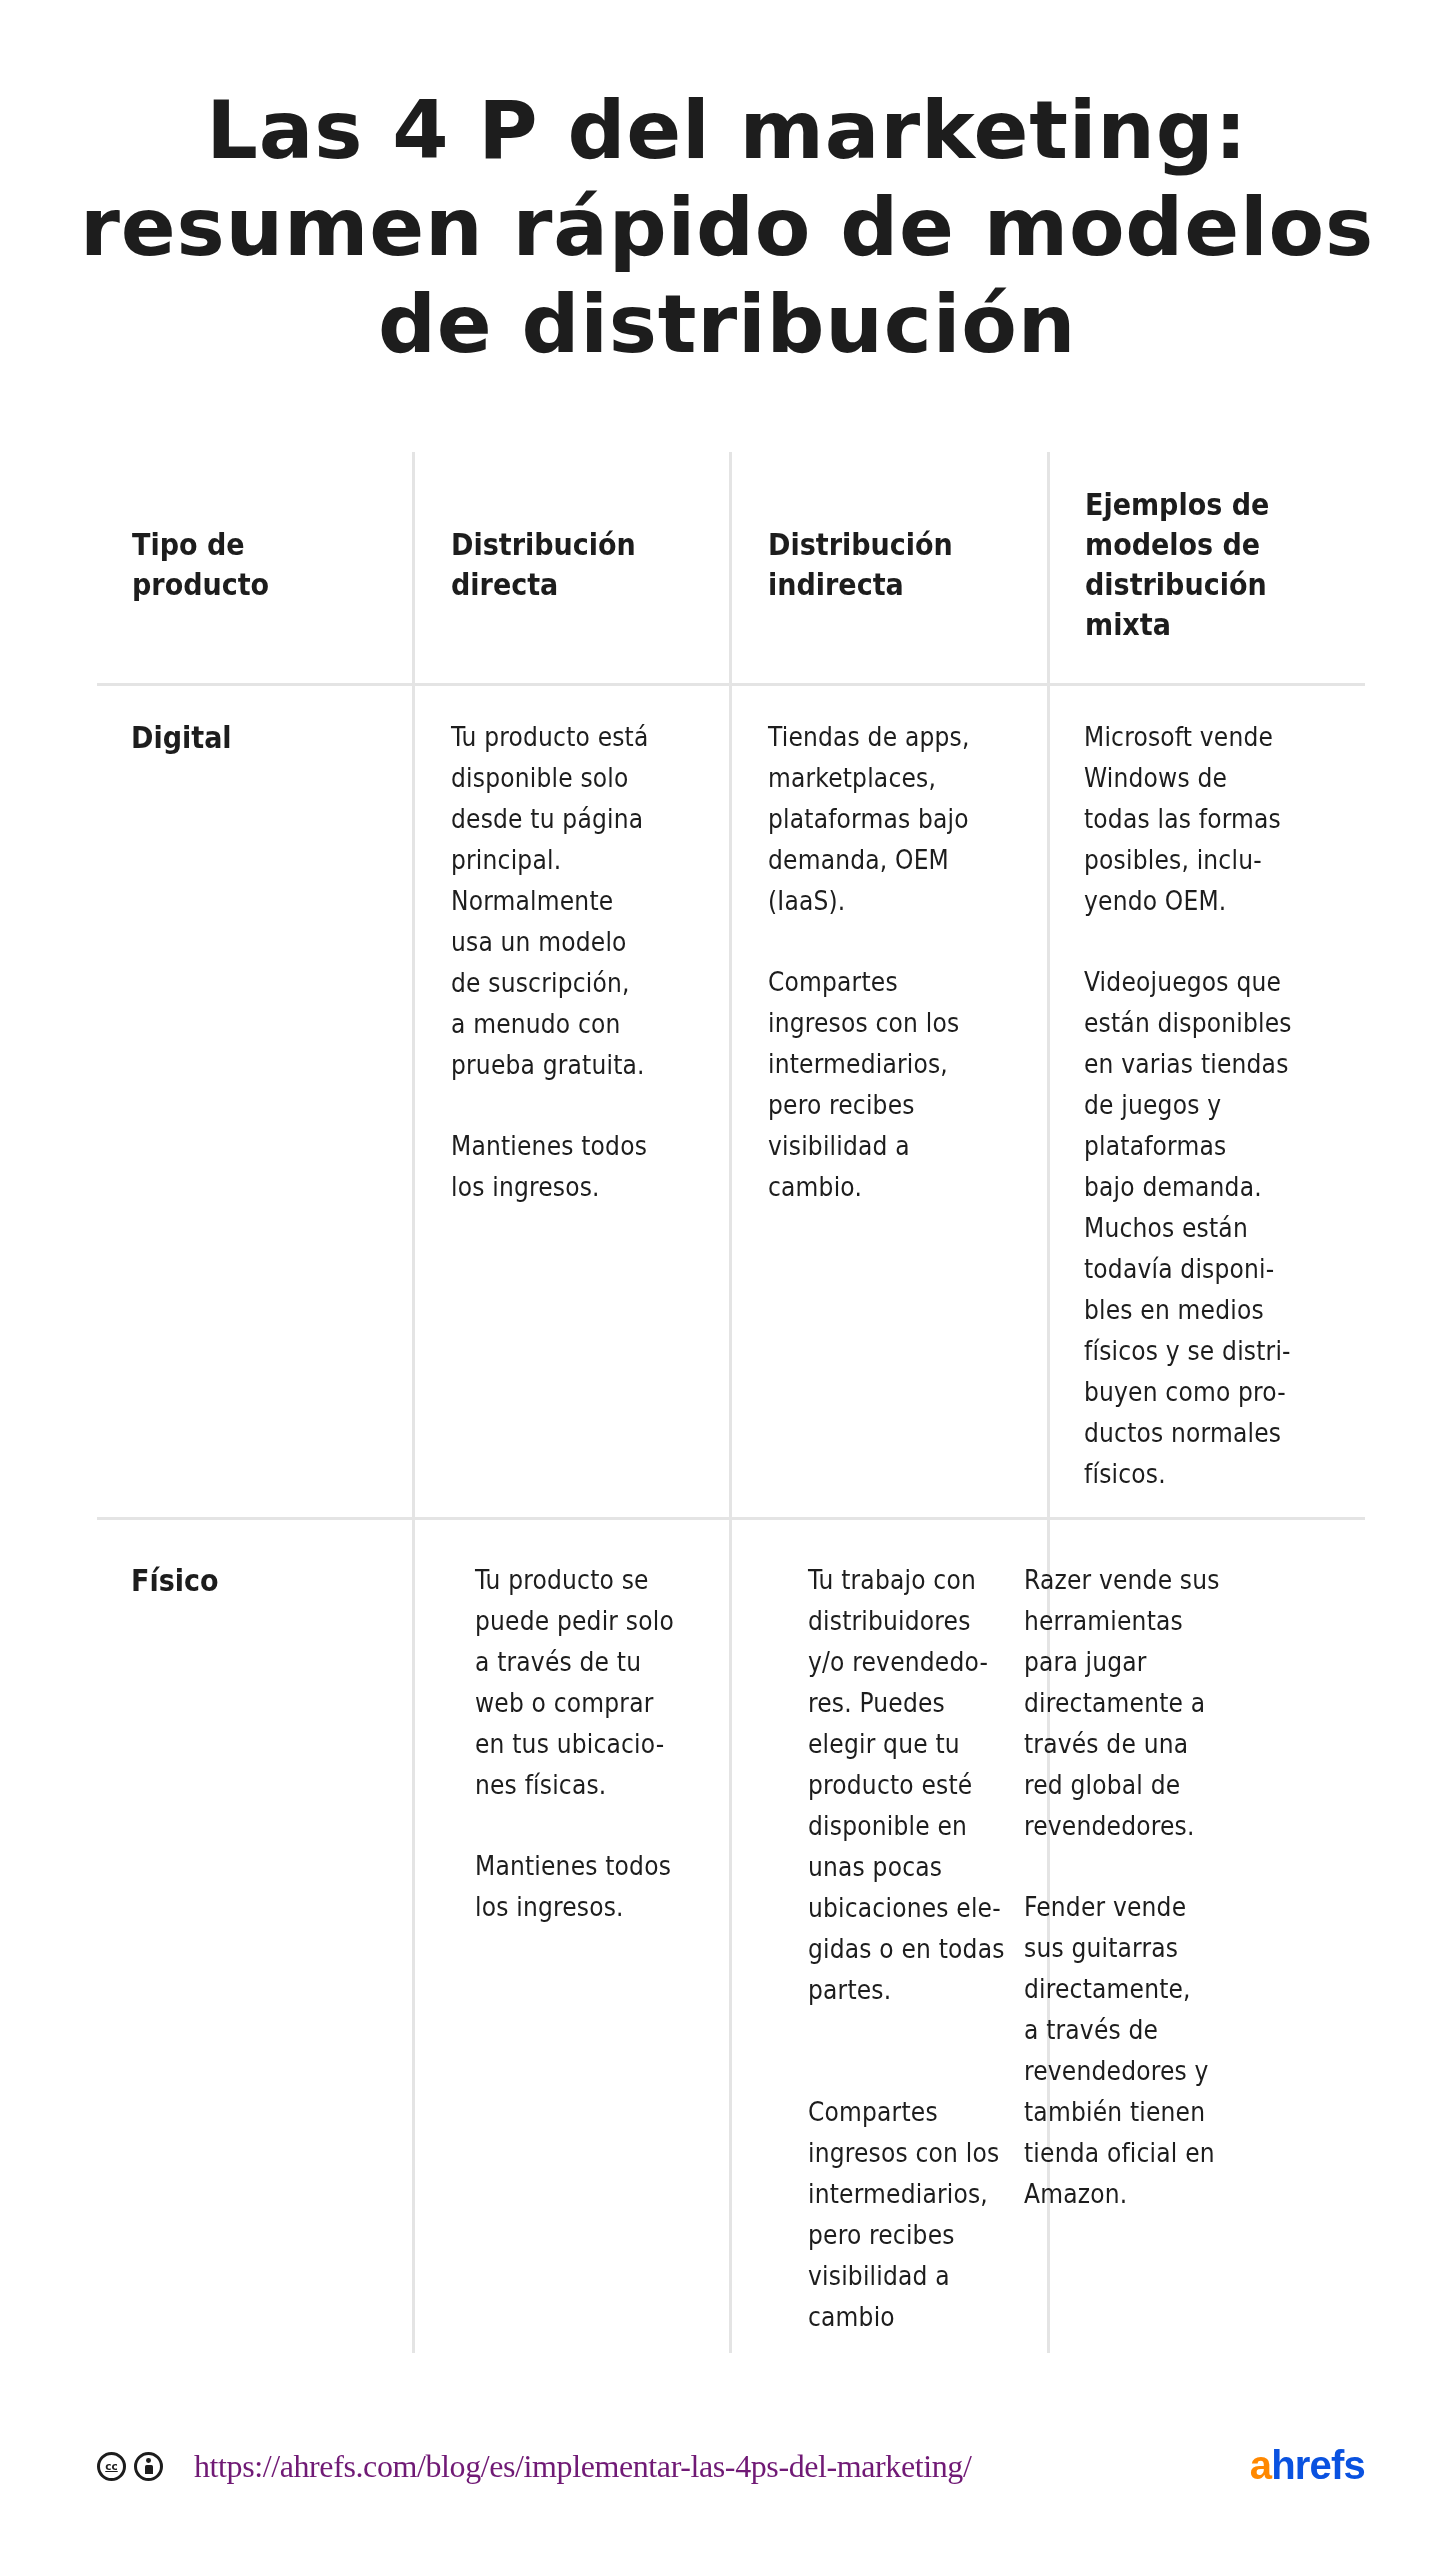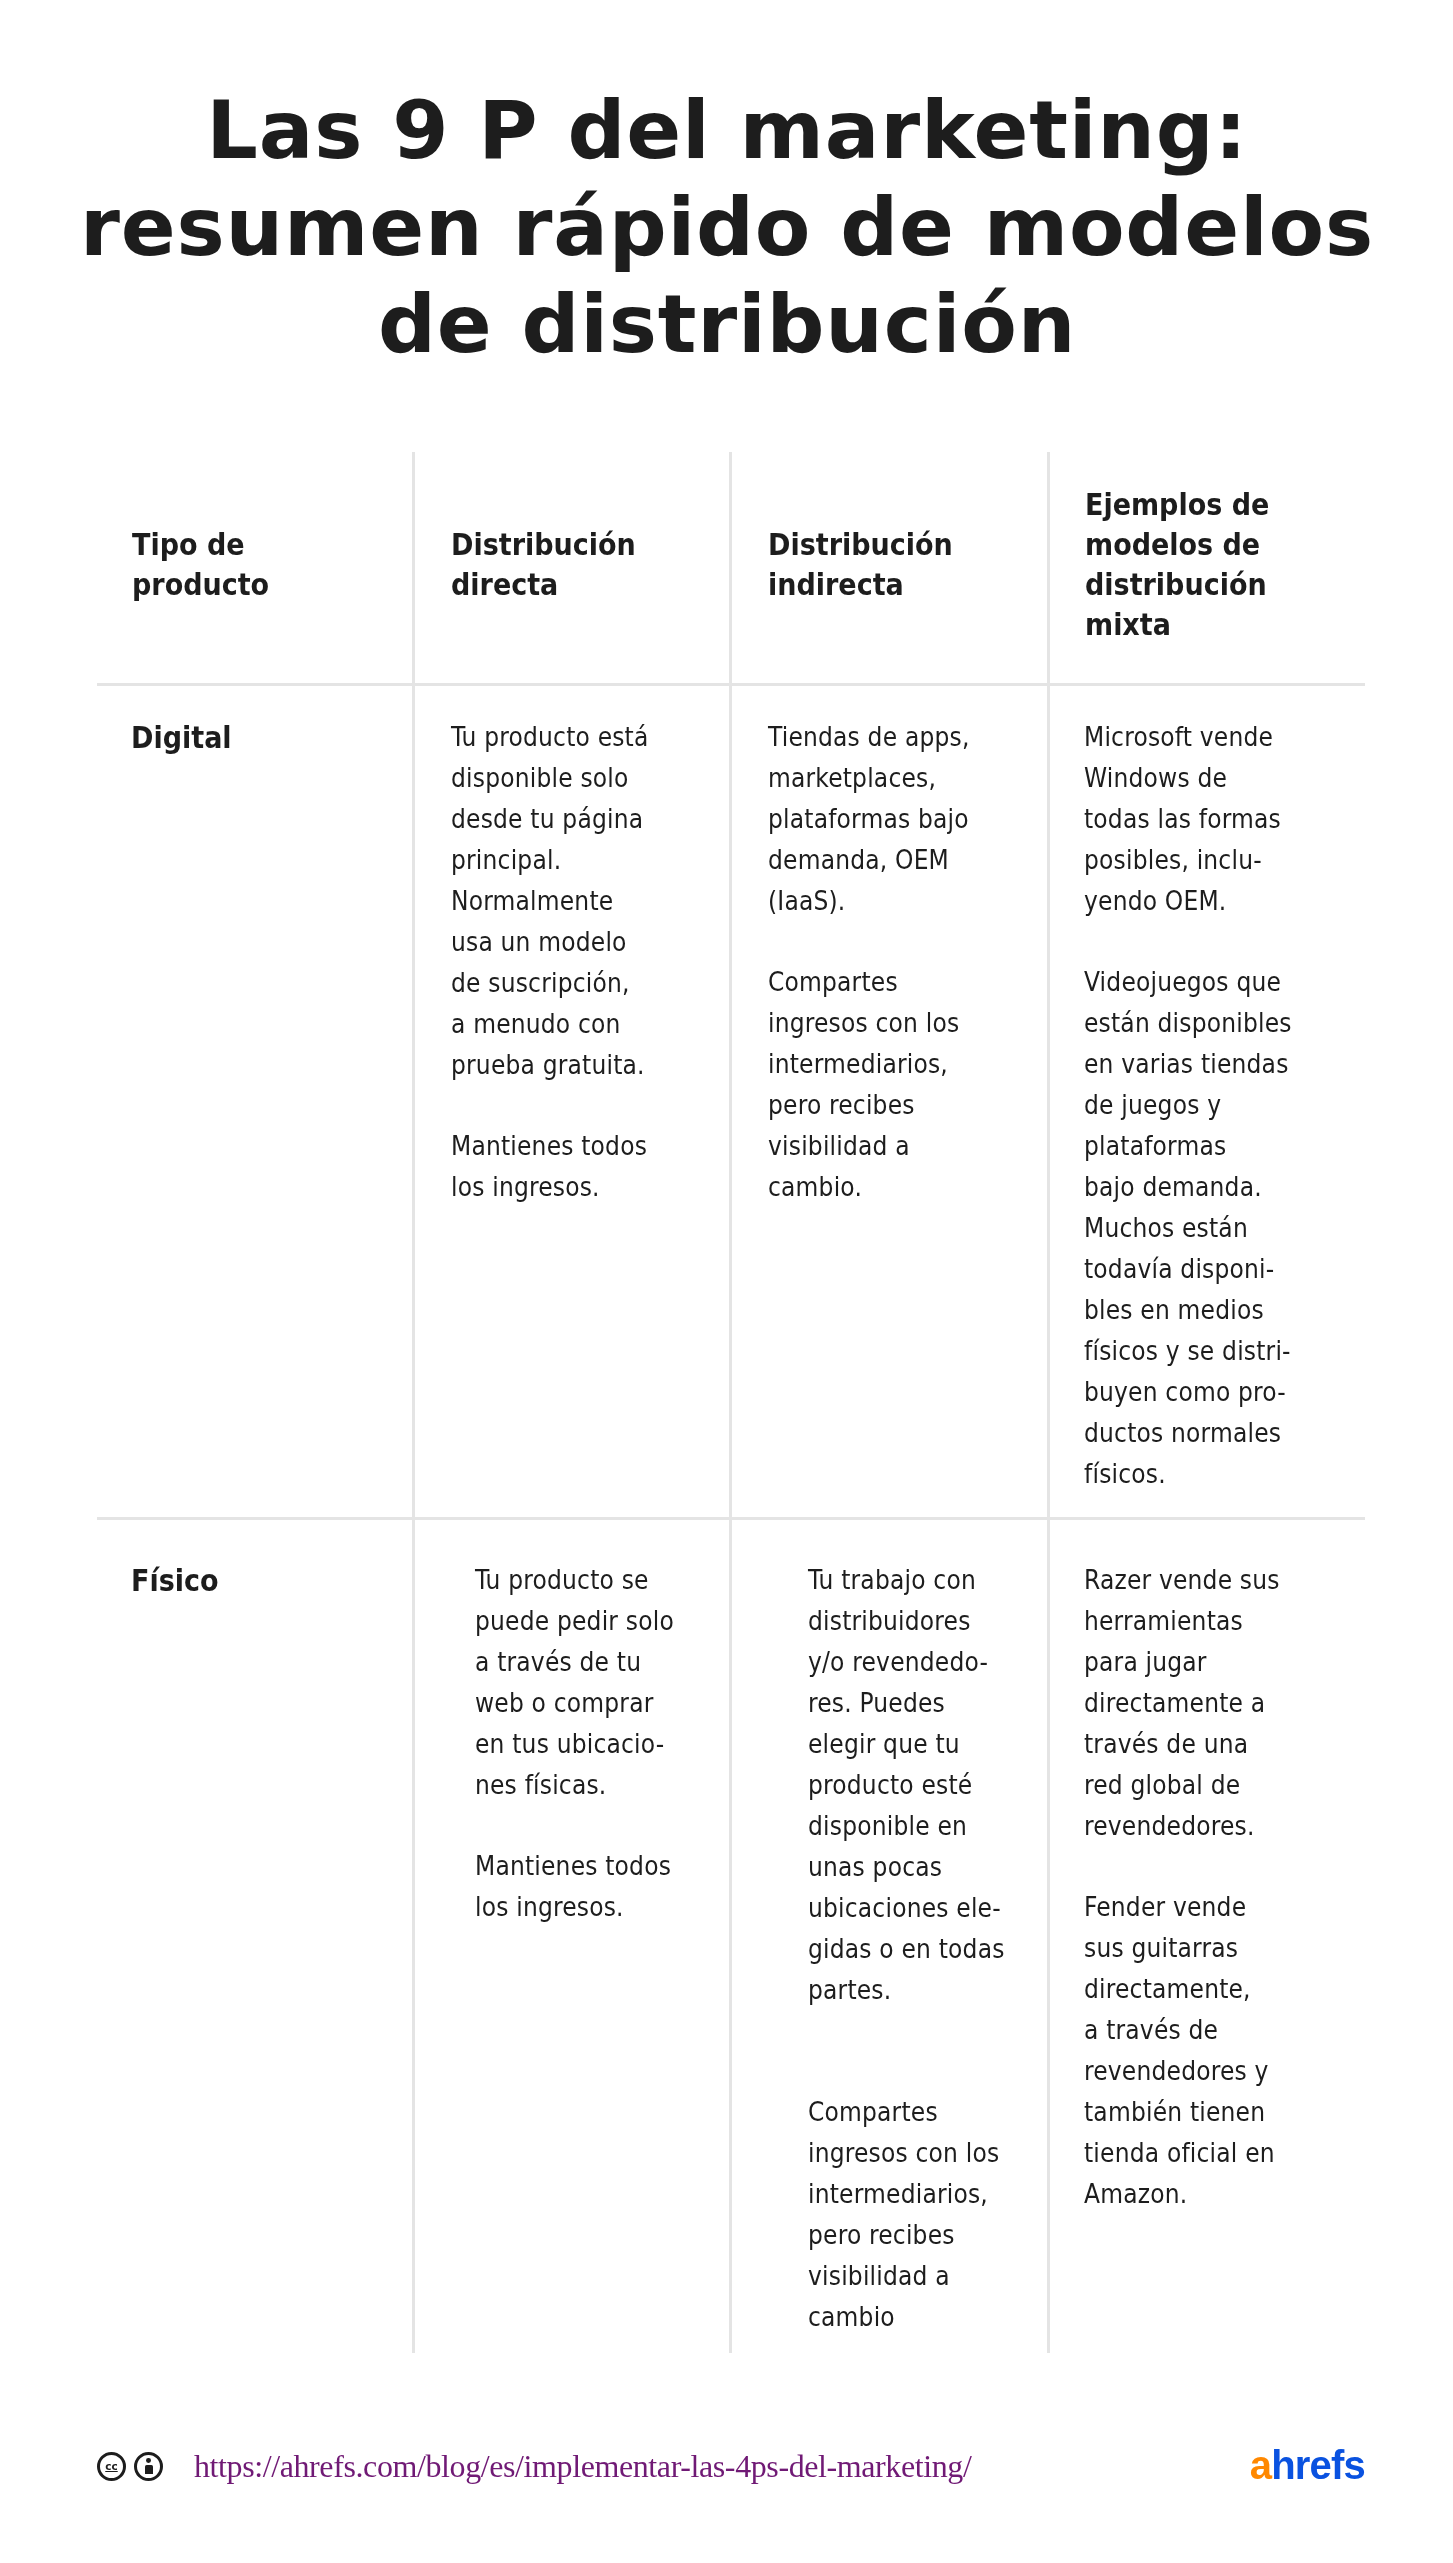--- a/index.html
+++ b/index.html
@@ -141,21 +141,21 @@
       line-height: 45px;
       letter-spacing: -0.8px;
     }
     .logo .a { color: #ff8800; }
     .logo .rest { color: #0a52e0; }
   </style>
 </head>
 <body>
 
 <h1 class="title">
-  <span>Las 9 P del marketing:</span>
+  <span>Las 4 P del marketing:</span>
   <span>resumen rápido de modelos</span>
   <span>de distribución</span>
 </h1>
 
 <div class="vline" style="left:412px;"></div>
 <div class="vline" style="left:729px;"></div>
 <div class="vline" style="left:1047px;"></div>
 <div class="hline" style="top:683px;"></div>
 <div class="hline" style="top:1517px;"></div>
 
@@ -243,21 +243,21 @@
 ubicaciones ele-
 gidas o en todas
 partes.</p>
     <p class="gap2">Compartes
 ingresos con los
 intermediarios,
 pero recibes
 visibilidad a
 cambio</p>
   </div>
-  <div class="cell" style="left:1084px; top:1560px; width:291px;">
+  <div class="cell" style="left:1024px; top:1560px; width:291px;">
     <p>Razer vende sus
 herramientas
 para jugar
 directamente a
 través de una
 red global de
 revendedores.</p>
     <p>Fender vende
 sus guitarras
 directamente,

